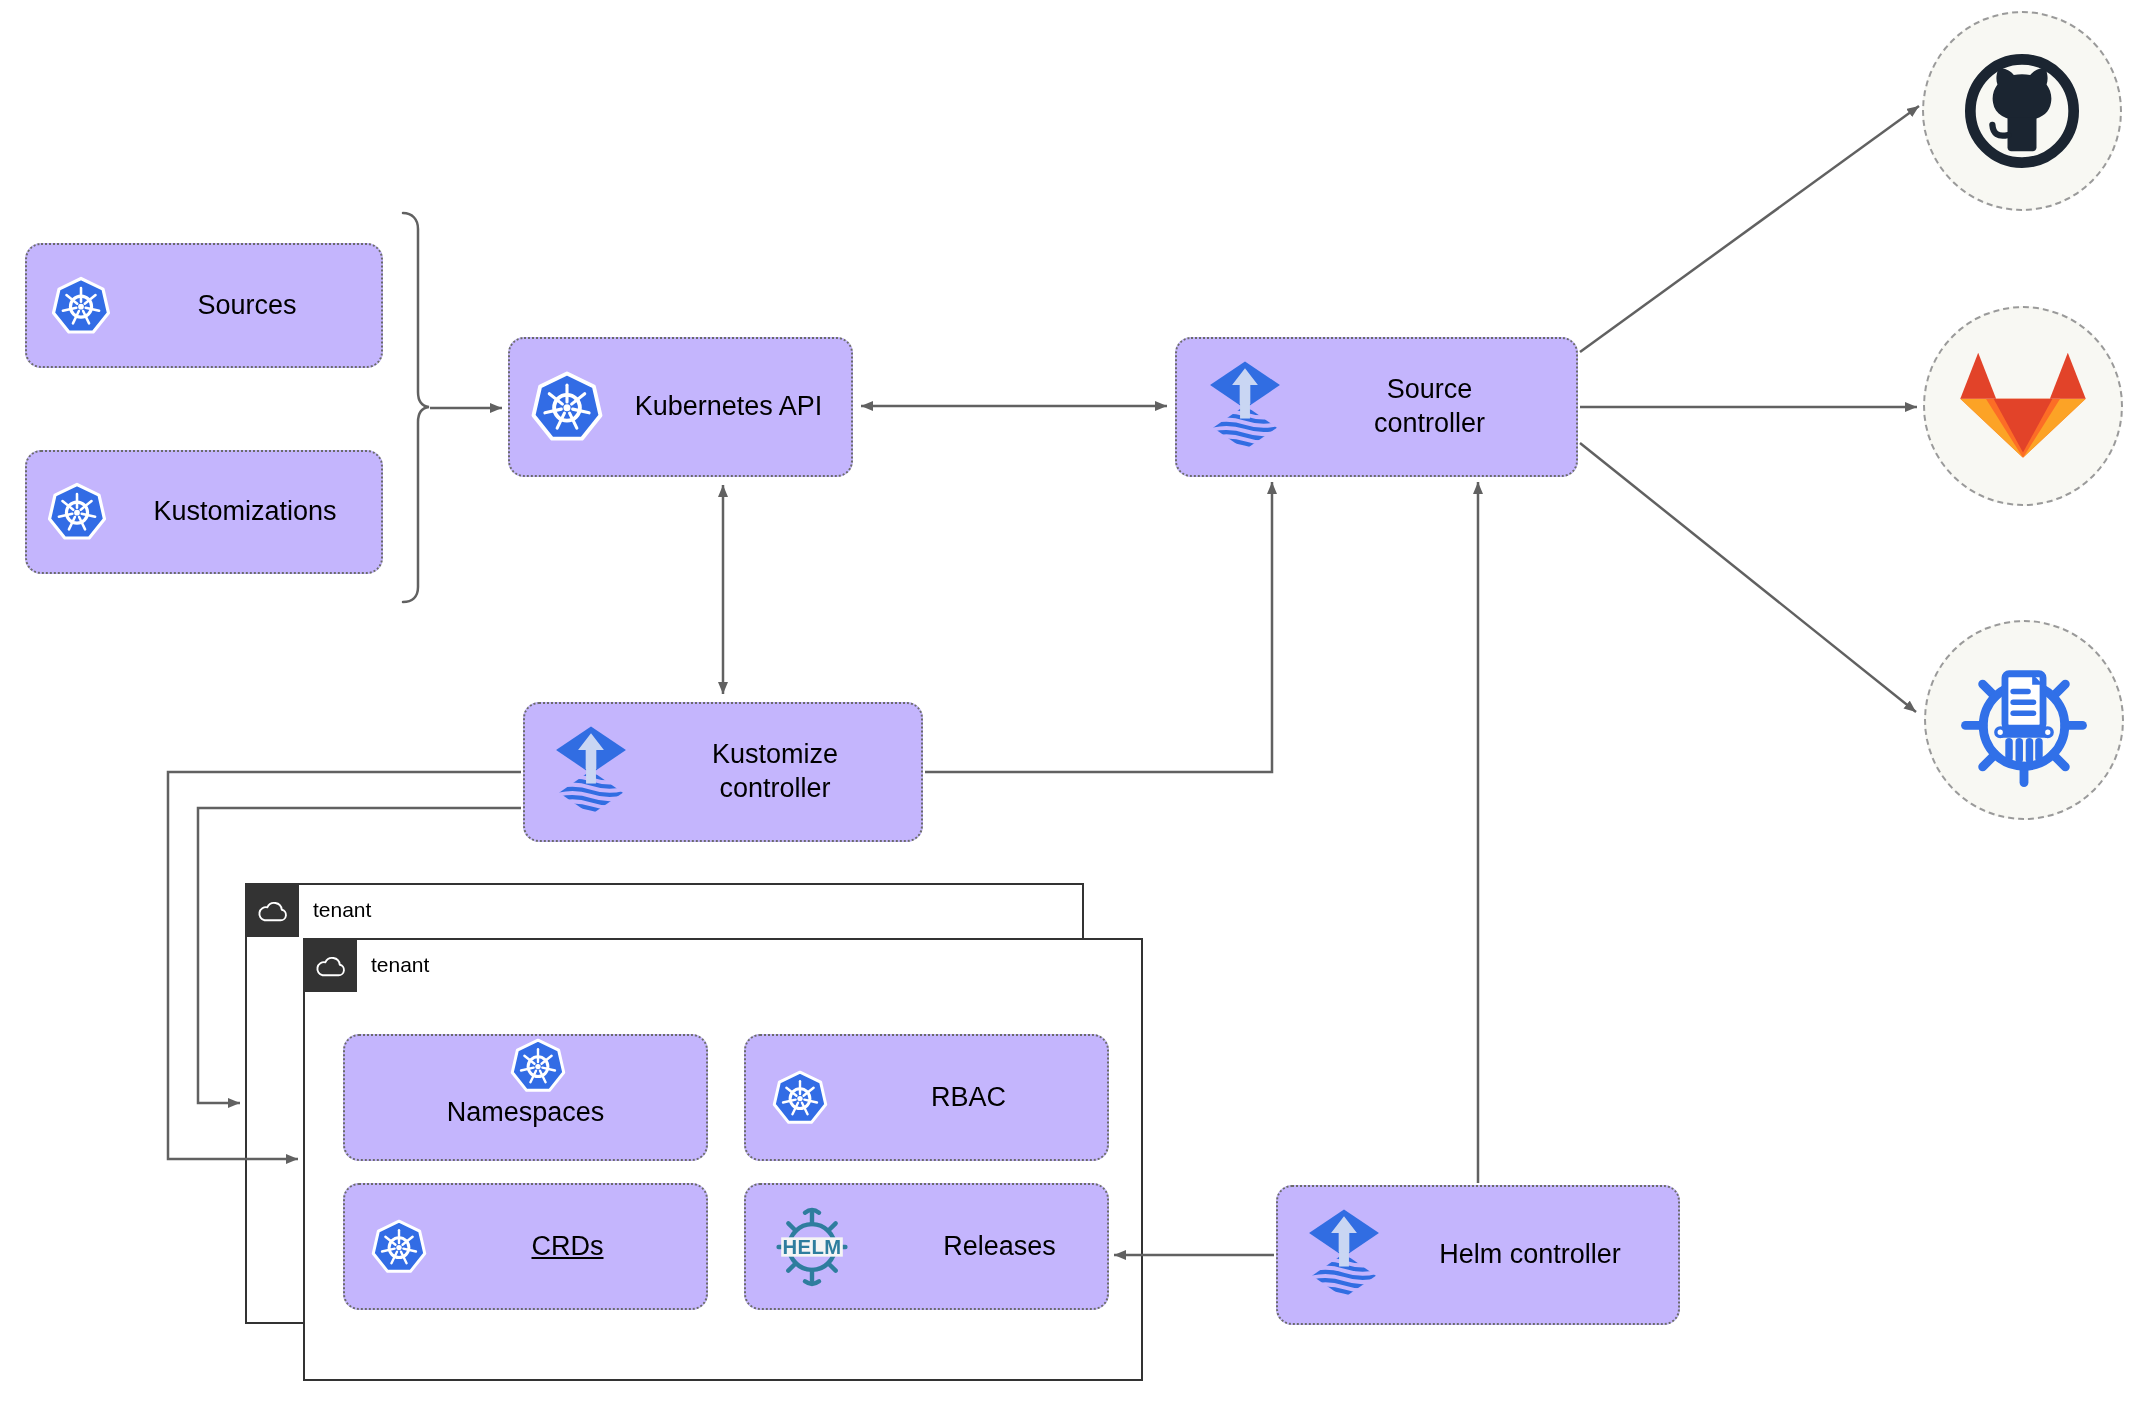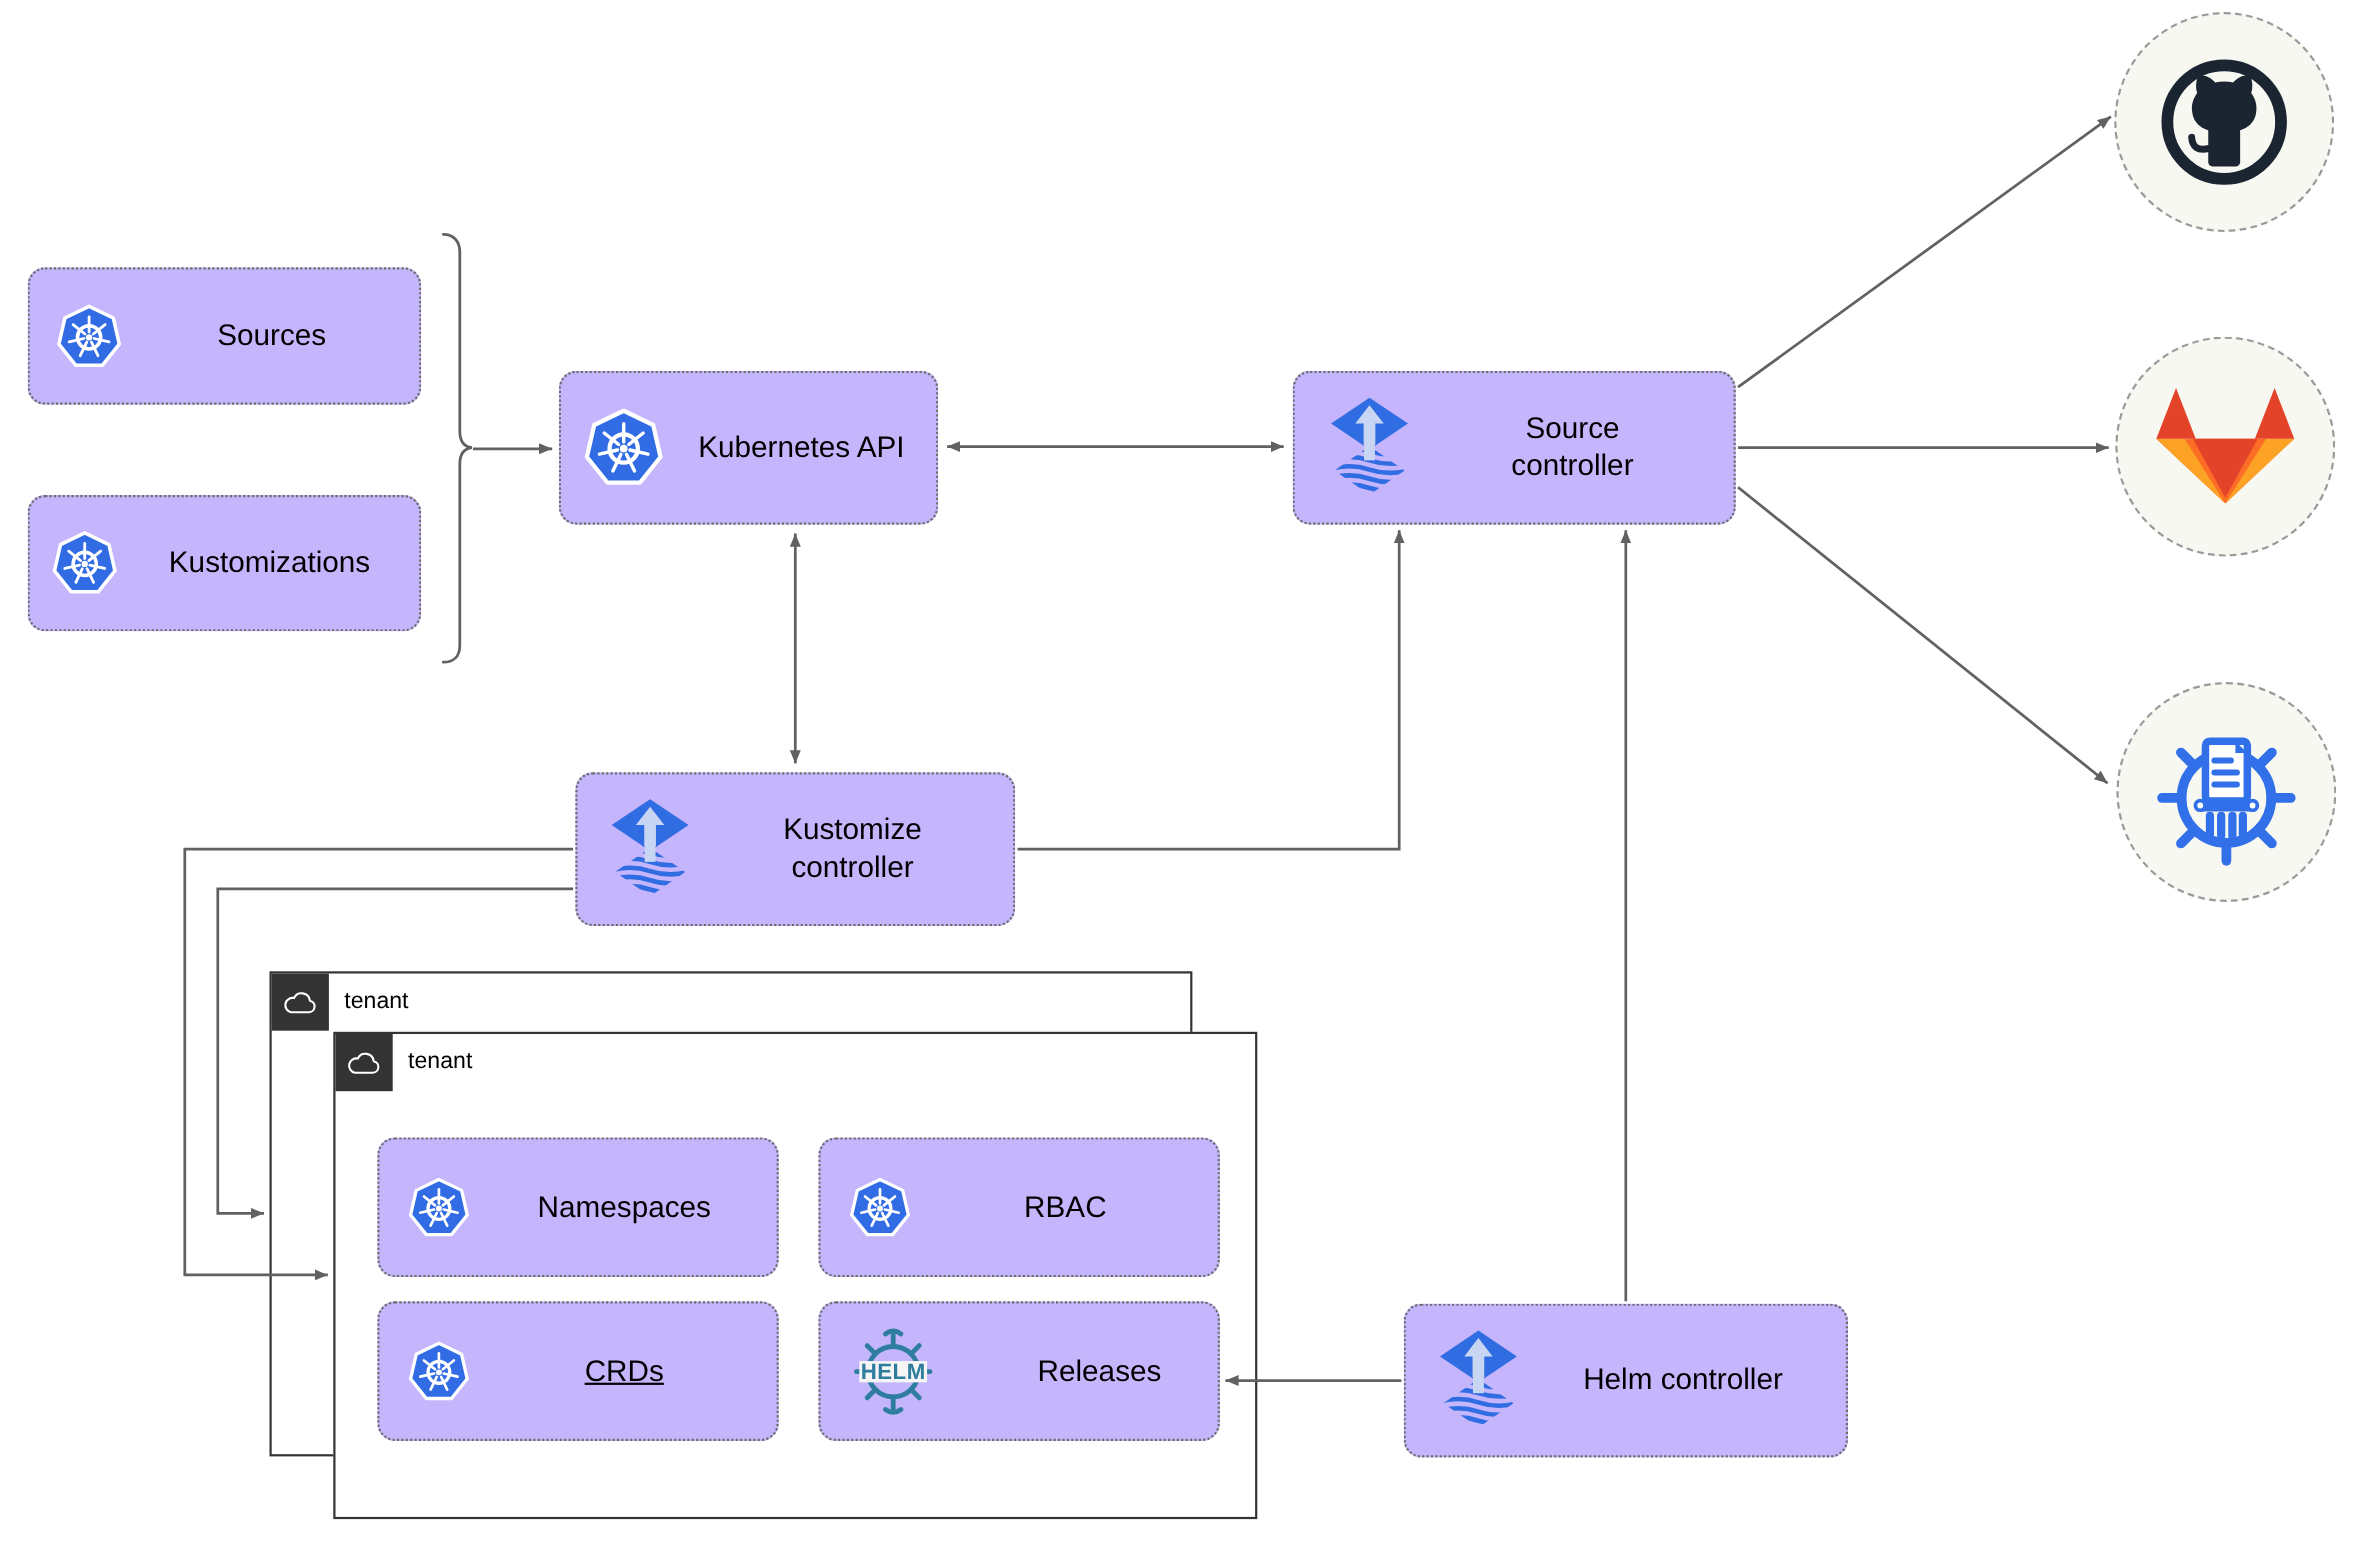--- a/index.html
+++ b/index.html
@@ -204,21 +204,21 @@
 
 <div class="box" style="left:1276px;top:1185px;width:404px;height:140px;">
   <span class="icon" style="margin-left:28px;">
     <svg width="76" height="95" viewBox="0 0 100 125">
         <use href="#ico-flux"></use>
       </svg>
     </span>
   <span class="lbl wrap">Helm controller</span>
 </div>
 
-<div class="box" style="left:343px;top:1034px;width:365px;height:127px;">
+<div class="box" style="left:343px;top:1034px;width:365px;height:127px;flex-direction:column;">
   <span class="icon" style="margin-left:24px;">
     <svg width="60" height="60" viewBox="0 0 100 100">
         <use href="#ico-k8s"></use>
       </svg>
     </span>
   <span class="lbl">Namespaces</span>
 </div>
 
 <div class="box" style="left:744px;top:1034px;width:365px;height:127px;justify-content:space-between;">
   <span class="icon" style="margin-left:24px;">

